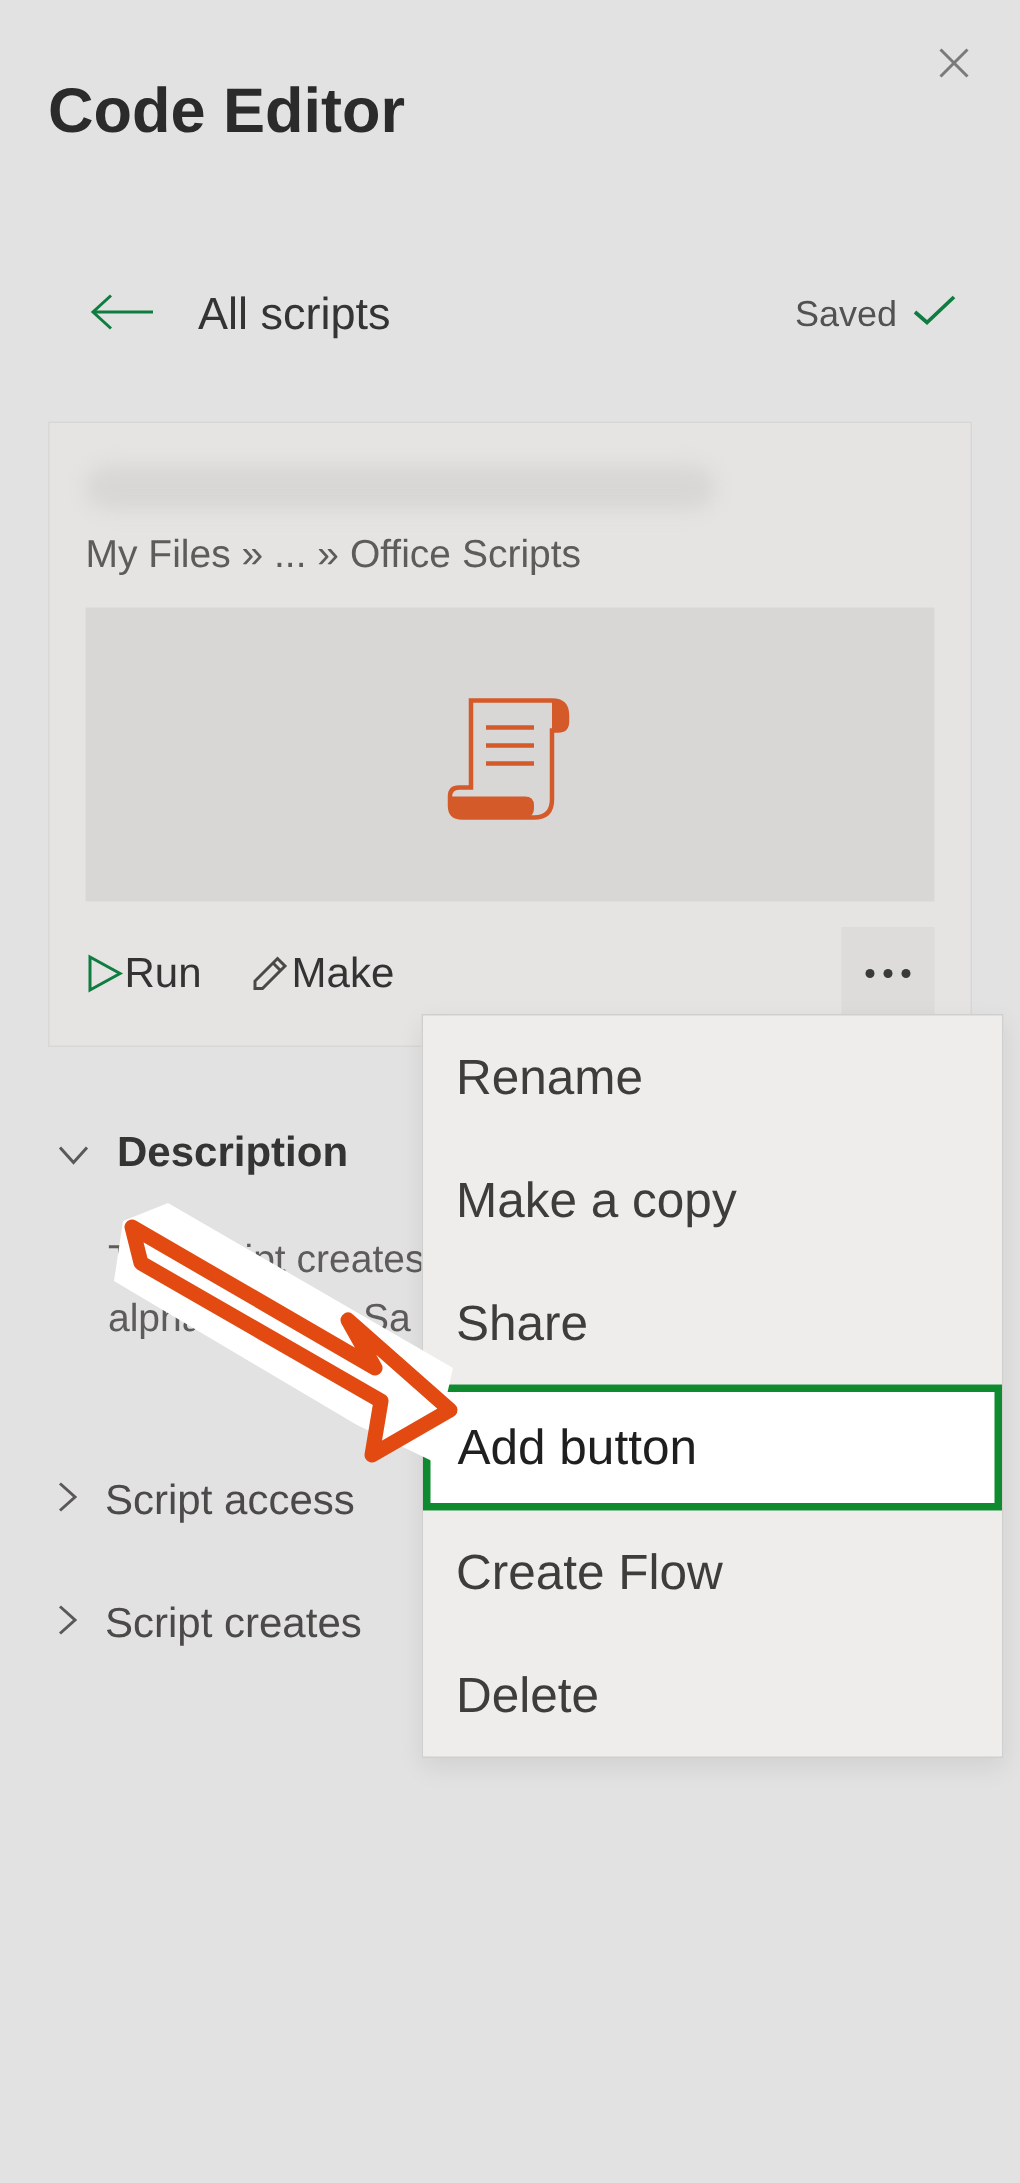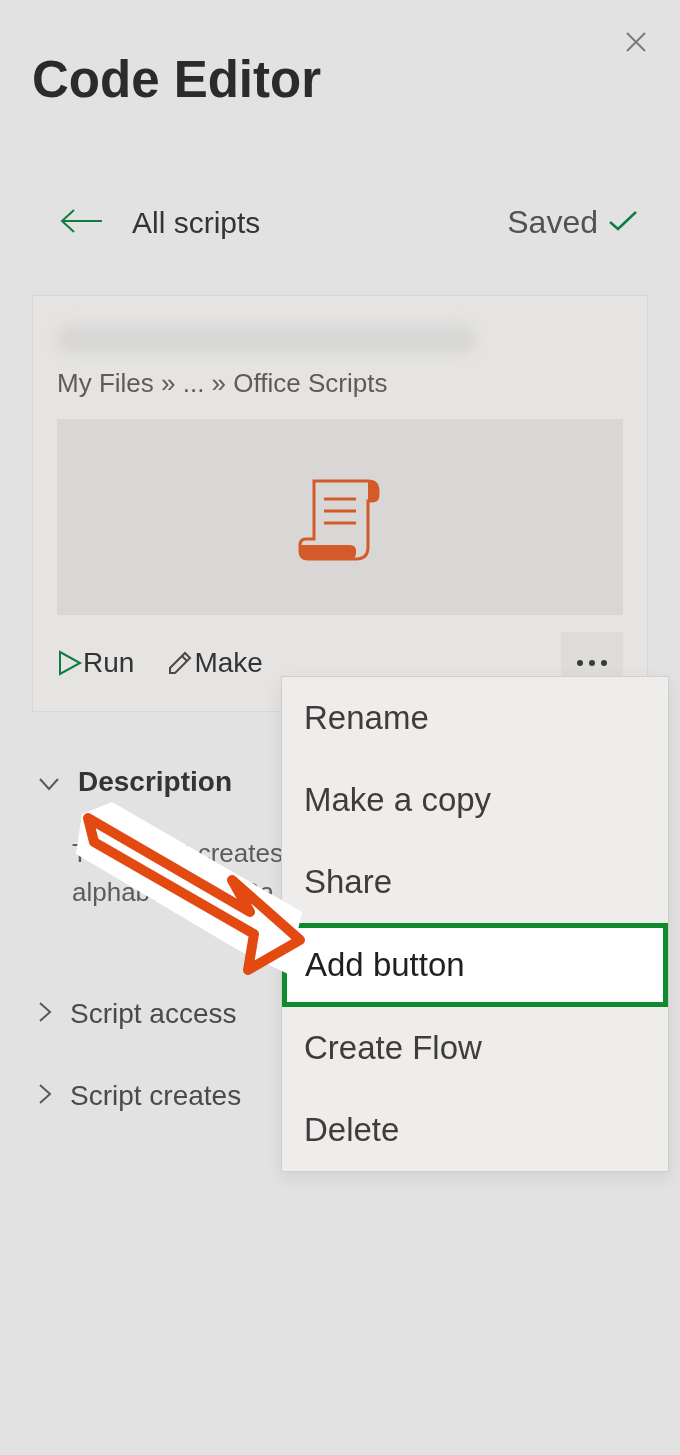--- a/index.html
+++ b/index.html
@@ -21,21 +21,21 @@
     right: 30px;
     width: 28px;
     height: 28px;
     display: flex;
     align-items: center;
     justify-content: center;
     cursor: pointer;
   }
   .close-x svg { stroke: #7a7a79; stroke-width: 2; }
   .title {
-    font-size: 51px;
+    font-size: 42px;
     font-weight: 700;
     color: #2b2b2b;
     margin-top: 20px;
   }
   .nav-row {
     display: flex;
     align-items: center;
     justify-content: space-between;
     margin-top: 95px;
     padding-left: 26px;
@@ -48,21 +48,21 @@
   .back-arrow svg { stroke: #0e7d3f; stroke-width: 2; fill: none; }
   .nav-label {
     font-size: 30px;
     color: #343433;
   }
   .saved-group {
     display: flex;
     align-items: center;
     gap: 10px;
     color: #525251;
-    font-size: 32px;
+    font-size: 24px;
     padding-right: 10px;
   }
   .saved-check svg { stroke: #0e7d3f; stroke-width: 2.5; fill: none; }
 
   .card {
     margin-top: 54px;
     background: #e5e4e3;
     border: 1px solid #d8d7d6;
     padding: 20px 24px 0 24px;
   }

